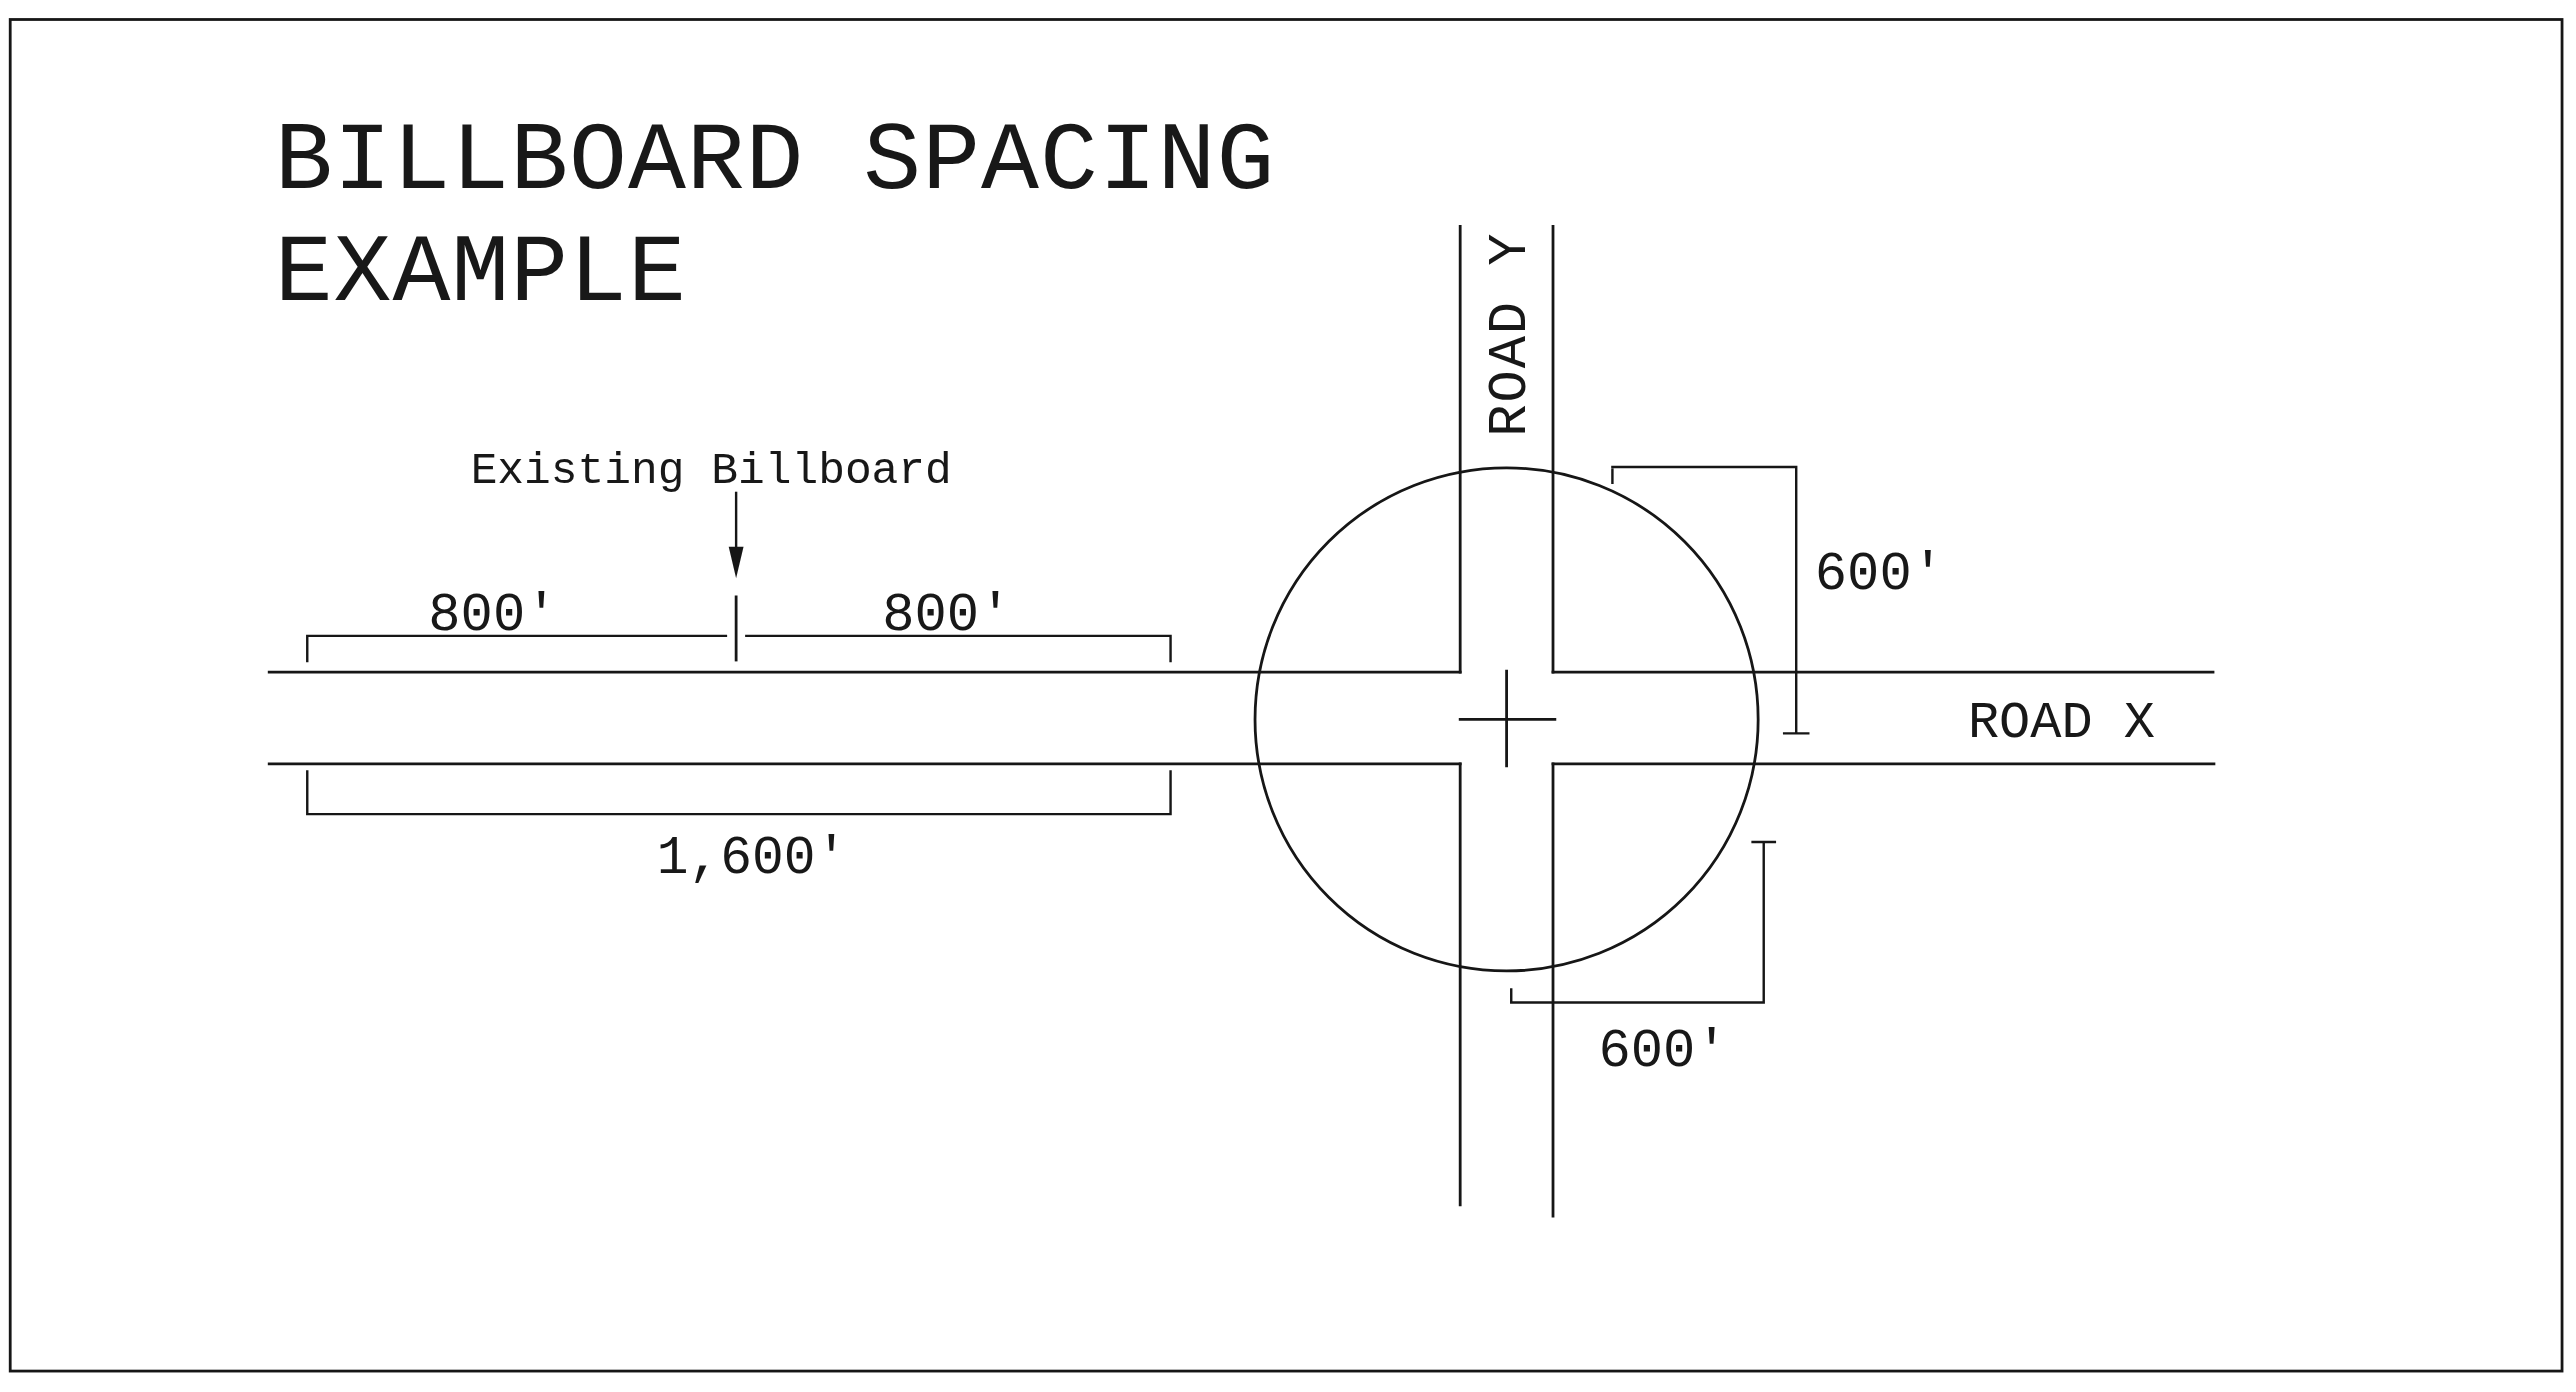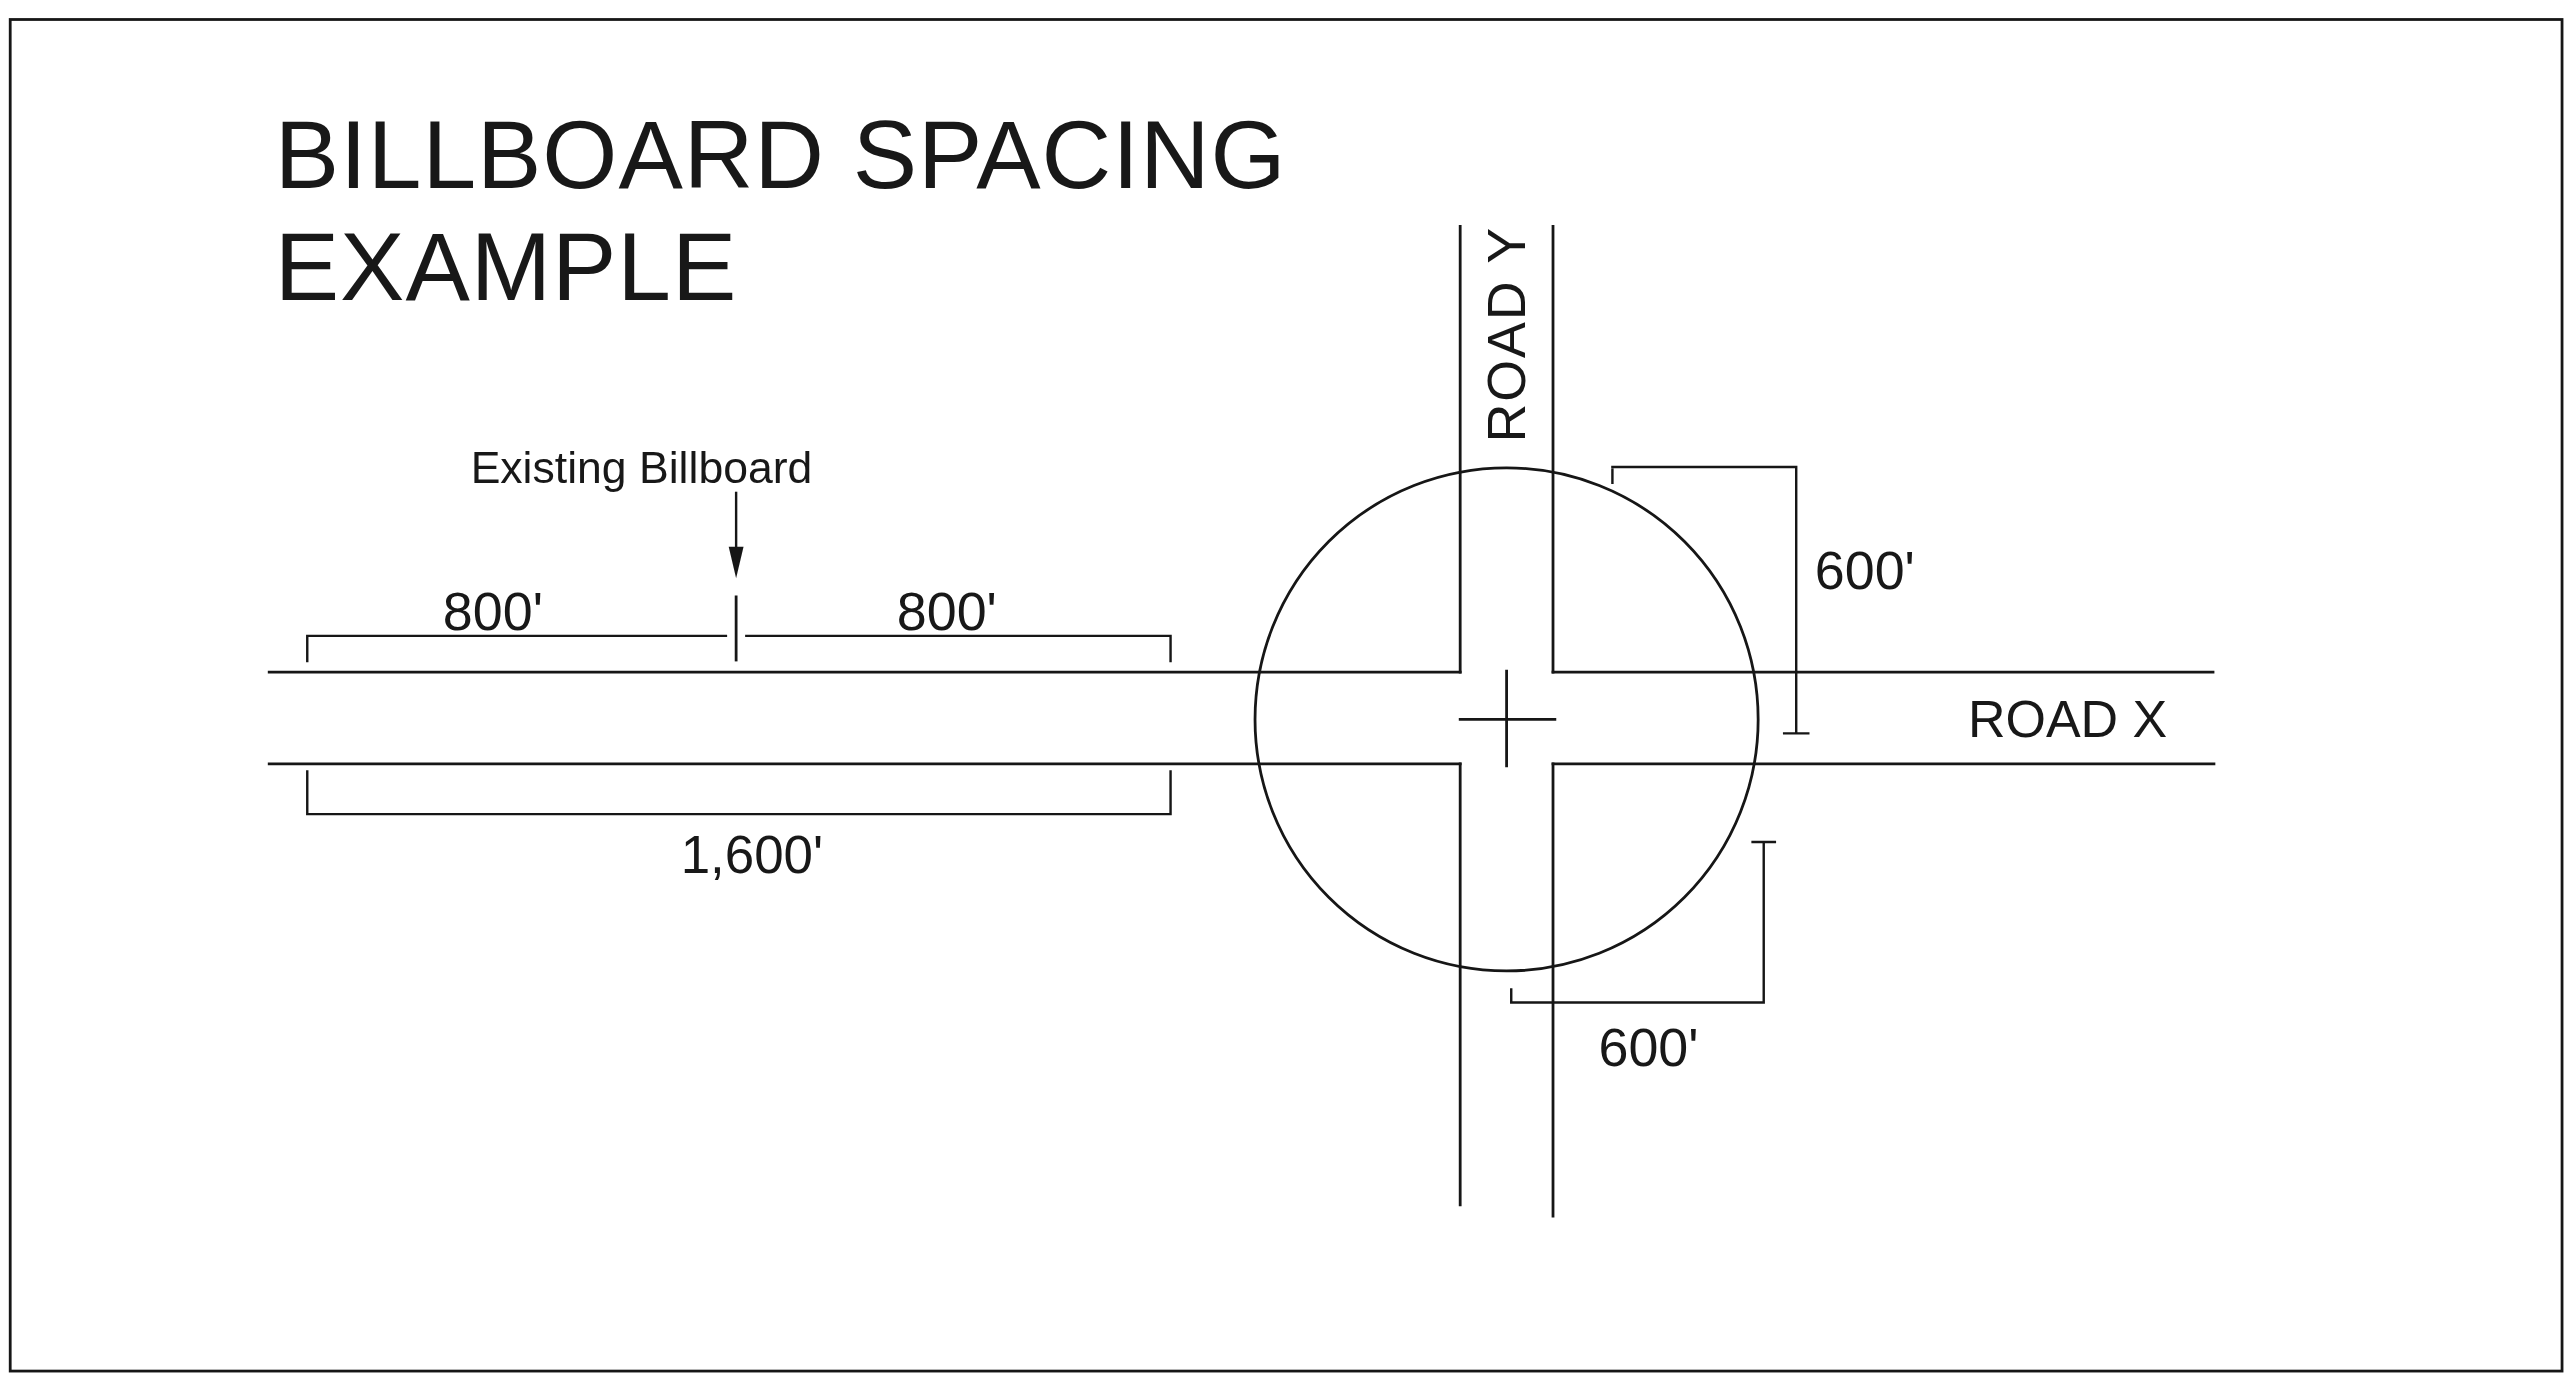--- a/index.html
+++ b/index.html
@@ -1,20 +1,20 @@
 <!DOCTYPE html>
 <html style="font-size:15px"><head>
 <meta charset="utf-8">
 <style>
   html,body{margin:0;padding:0;background:#ffffff;}
   .page{
     position:relative;
     width:2576px;height:1392px;
     background:#ffffff;
-    font-family:Liberation Sans, sans-serif;
+    font-family:Liberation Mono, monospace;
     overflow:hidden;
   }
   svg{position:absolute;inset:0;display:block;}
   .stroke{fill:none;stroke:#161616;stroke-width:3;stroke-linecap:square;}
   .thin{stroke-width:2.6;}
   .txt{fill:#181818;stroke:none;}
   .t-title{font-size:104px;letter-spacing:1px;}
   .t-label{font-size:48px;}
   .t-dim{font-size:58px;}
   .t-dim-sm{font-size:57px;}

